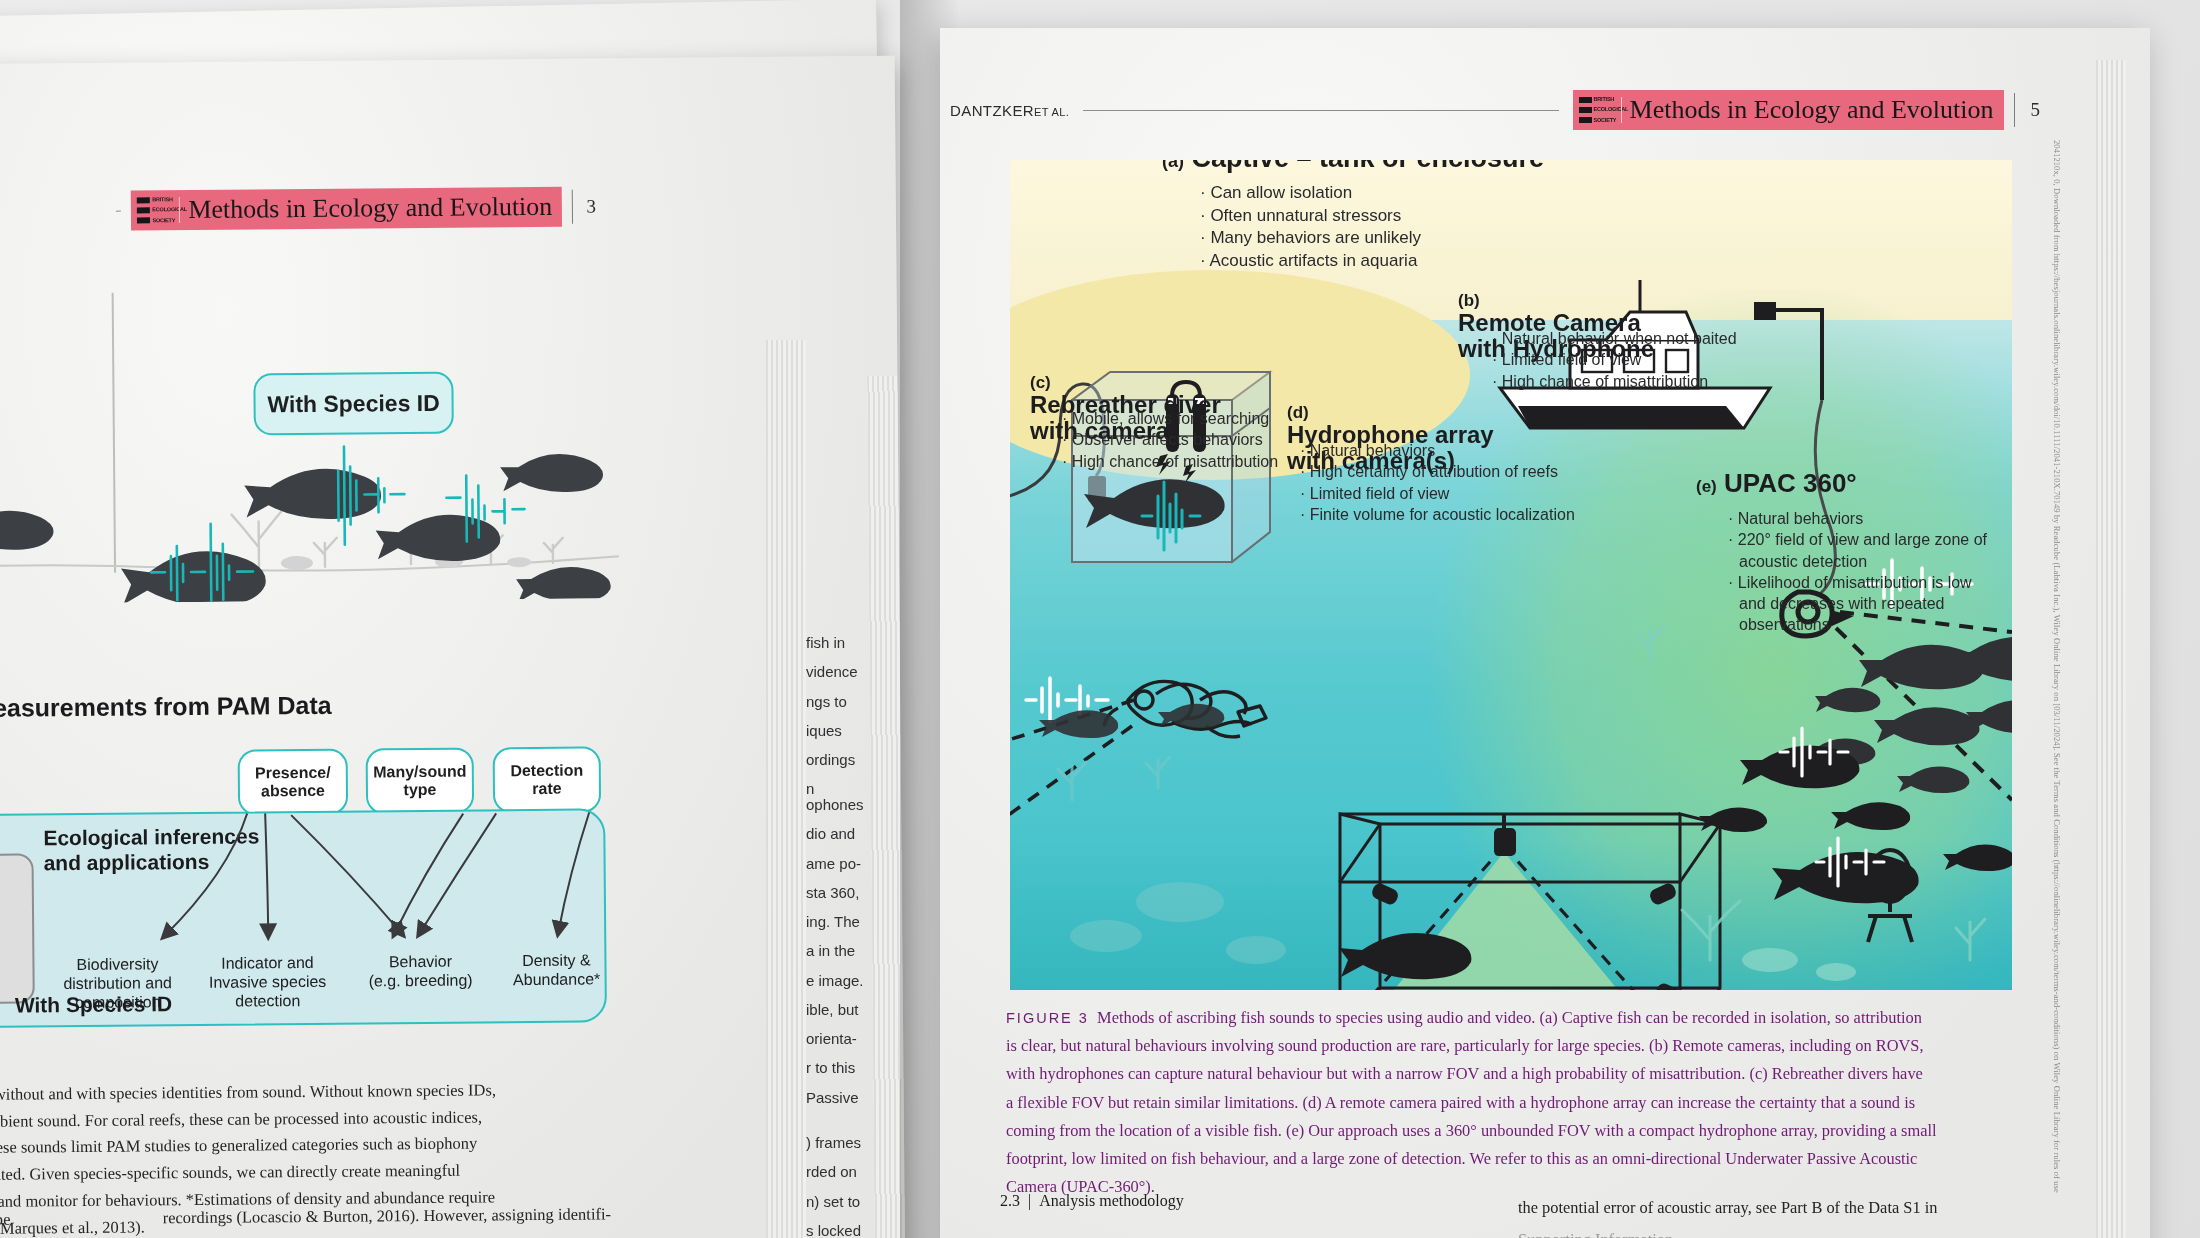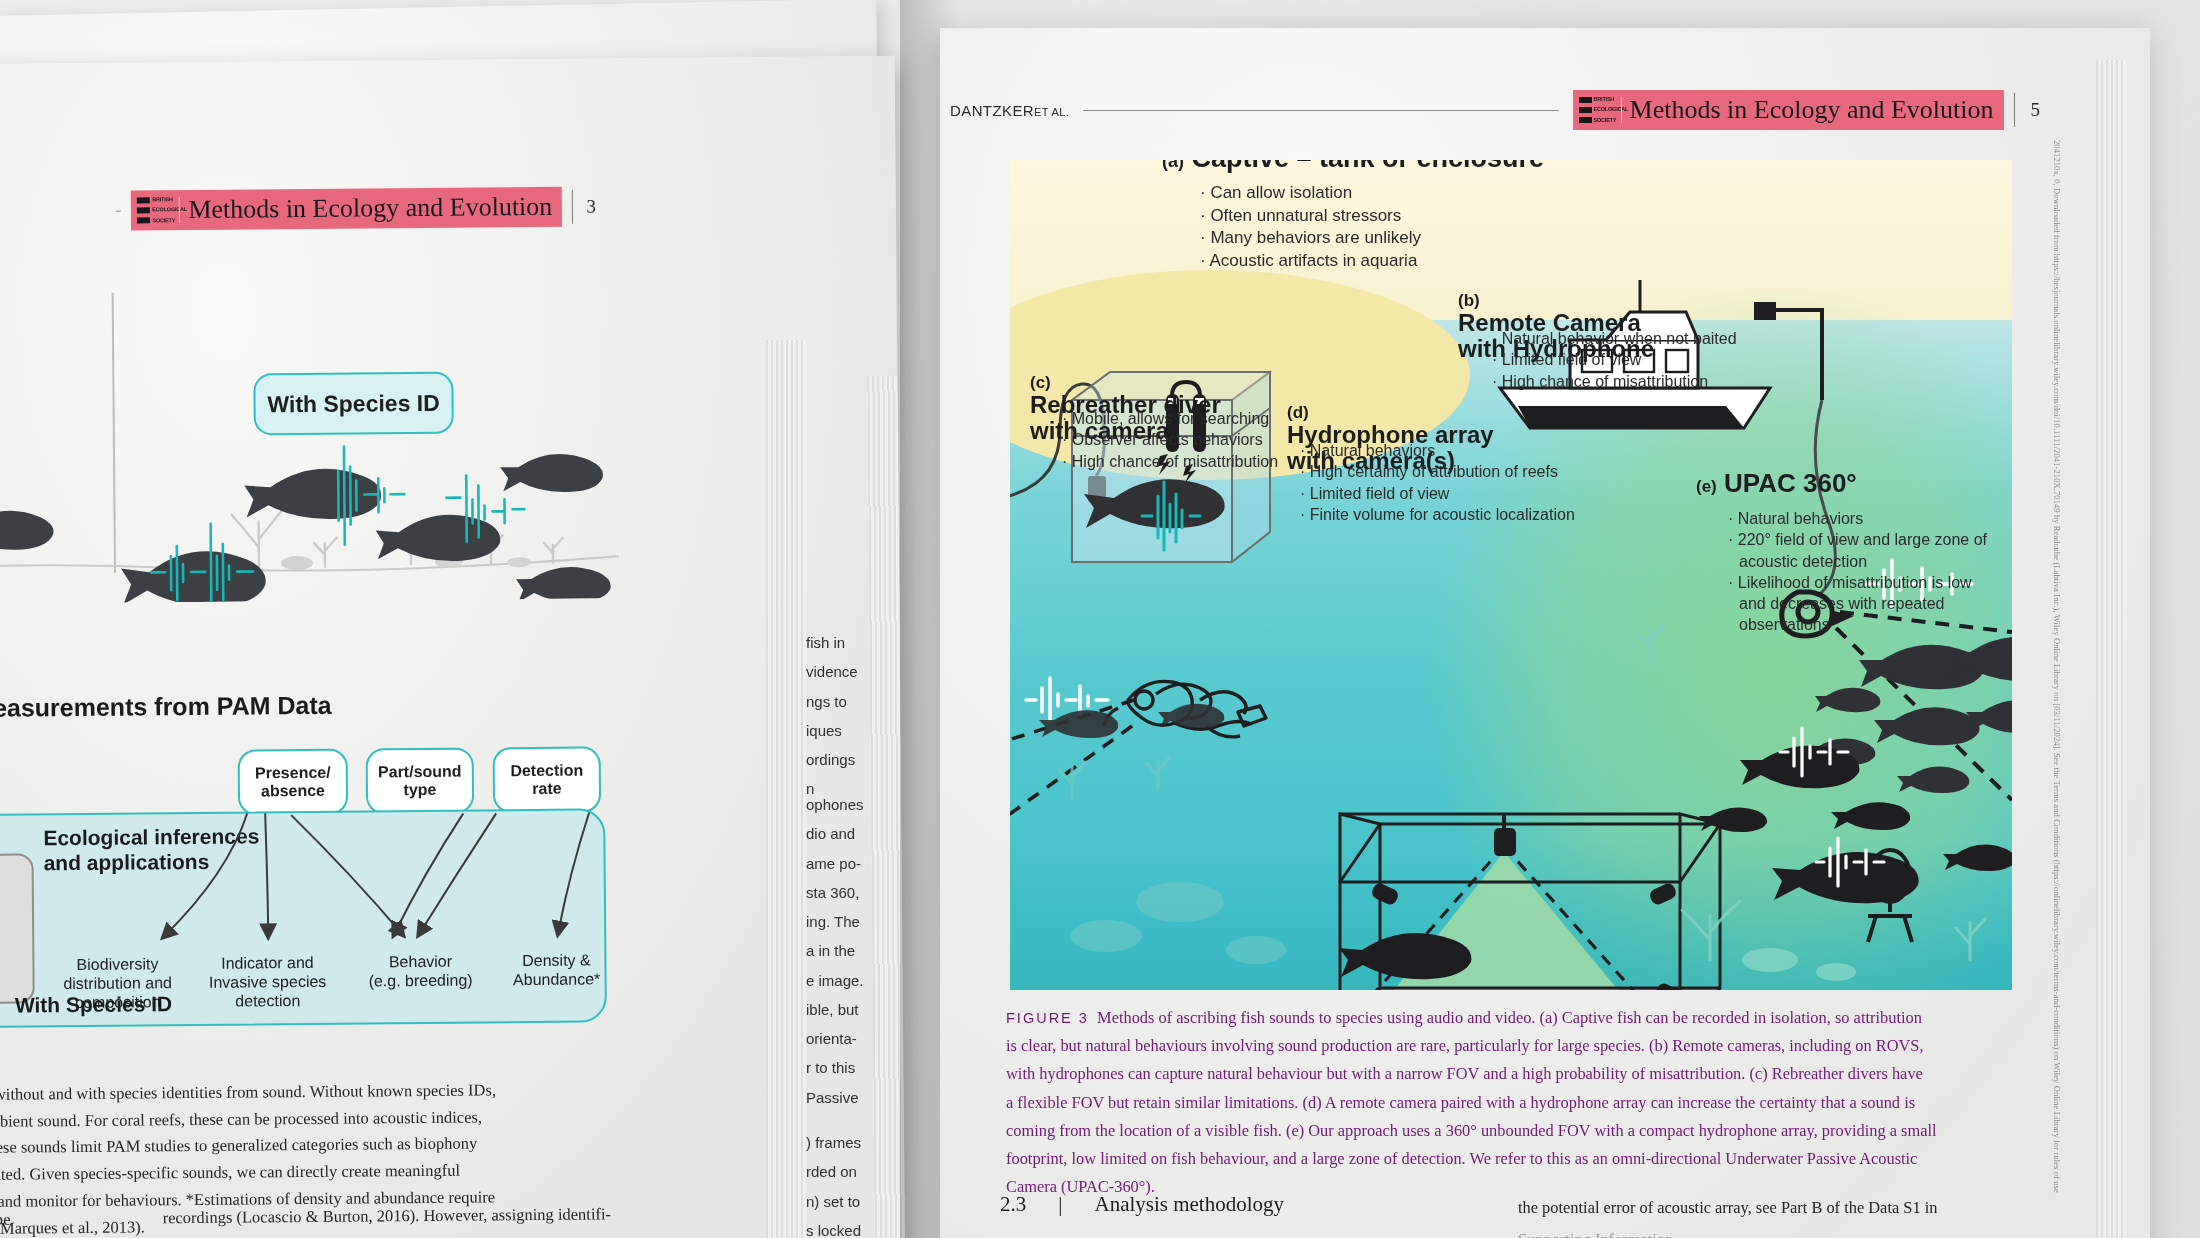--- a/index.html
+++ b/index.html
@@ -218,21 +218,21 @@
     <span>With Species ID</span>
   </div>
 
   <div class="diagtitle" style="left:32px;top:630px;font-size:25px;">Measurements from PAM Data</div>
 
   <div class="pill plain" style="left:297px;top:688px;width:106px;height:62px;font-size:16px;white-space:pre-line;">
     <span>Presence/
 absence</span>
   </div>
   <div class="pill plain" style="left:425px;top:688px;width:104px;height:62px;font-size:16px;white-space:pre-line;">
-    <span>Part/sound
+    <span>Many/sound
 type</span>
   </div>
   <div class="pill plain" style="left:552px;top:688px;width:104px;height:62px;font-size:16px;white-space:pre-line;">
     <span>Detection
 rate</span>
   </div>
 
   <div class="bigbox" style="left:-80px;top:750px;width:740px;height:210px;"></div>
 
   <div class="diagtitle" style="left:102px;top:762px;font-size:21px;white-space:pre-line;line-height:1.2;">Ecological inferences
@@ -595,21 +595,21 @@
 <div class="caption" style="left:1006px;top:1004px;width:1030px;font-size:16.4px;line-height:1.72;">
   <div><span class="lead">FIGURE 3</span>&nbsp;&nbsp;<span>Methods of ascribing fish sounds to species using audio and video. (a) Captive fish can be recorded in isolation, so attribution</span></div>
   <div>is clear, but natural behaviours involving sound production are rare, particularly for large species. (b) Remote cameras, including on ROVS,</div>
   <div>with hydrophones can capture natural behaviour but with a narrow FOV and a high probability of misattribution. (c) Rebreather divers have</div>
   <div>a flexible FOV but retain similar limitations. (d) A remote camera paired with a hydrophone array can increase the certainty that a sound is</div>
   <div>coming from the location of a visible fish. (e) Our approach uses a 360° unbounded FOV with a compact hydrophone array, providing a small</div>
   <div>footprint, low limited on fish behaviour, and a large zone of detection. We refer to this as an omni-directional Underwater Passive Acoustic</div>
   <div>Camera (UPAC-360°).</div>
 </div>
 
-<div class="secnum" style="position:absolute;left:1000px;top:1192px;font-size:21px;color:#1b1b1d;display:flex;gap:32px;align-items:flex-end;">
+<div class="secnum" style="position:absolute;left:1000px;top:1192px;font-size:16px;color:#1b1b1d;display:flex;gap:8px;align-items:flex-end;">
   <span>2.3</span>
   <span>|</span>
   <span>Analysis methodology</span>
 </div>
 <div class="bodytext" style="left:1518px;top:1192px;font-size:16.4px;line-height:1.95;">
   <div>the potential error of acoustic array, see Part B of the Data S1 in</div>
   <div style="color:#9a9a9a;">Supporting Information.</div>
 </div>
 
 <div class="vtext" style="left:2052px;top:140px;height:700px;">2041210x, 0, Downloaded from https://besjournals.onlinelibrary.wiley.com/doi/10.1111/2041-210X.70149 by Readcube (Labtiva Inc.), Wiley Online Library on [03/11/2024]. See the Terms and Conditions (https://onlinelibrary.wiley.com/terms-and-conditions) on Wiley Online Library for rules of use</div>

